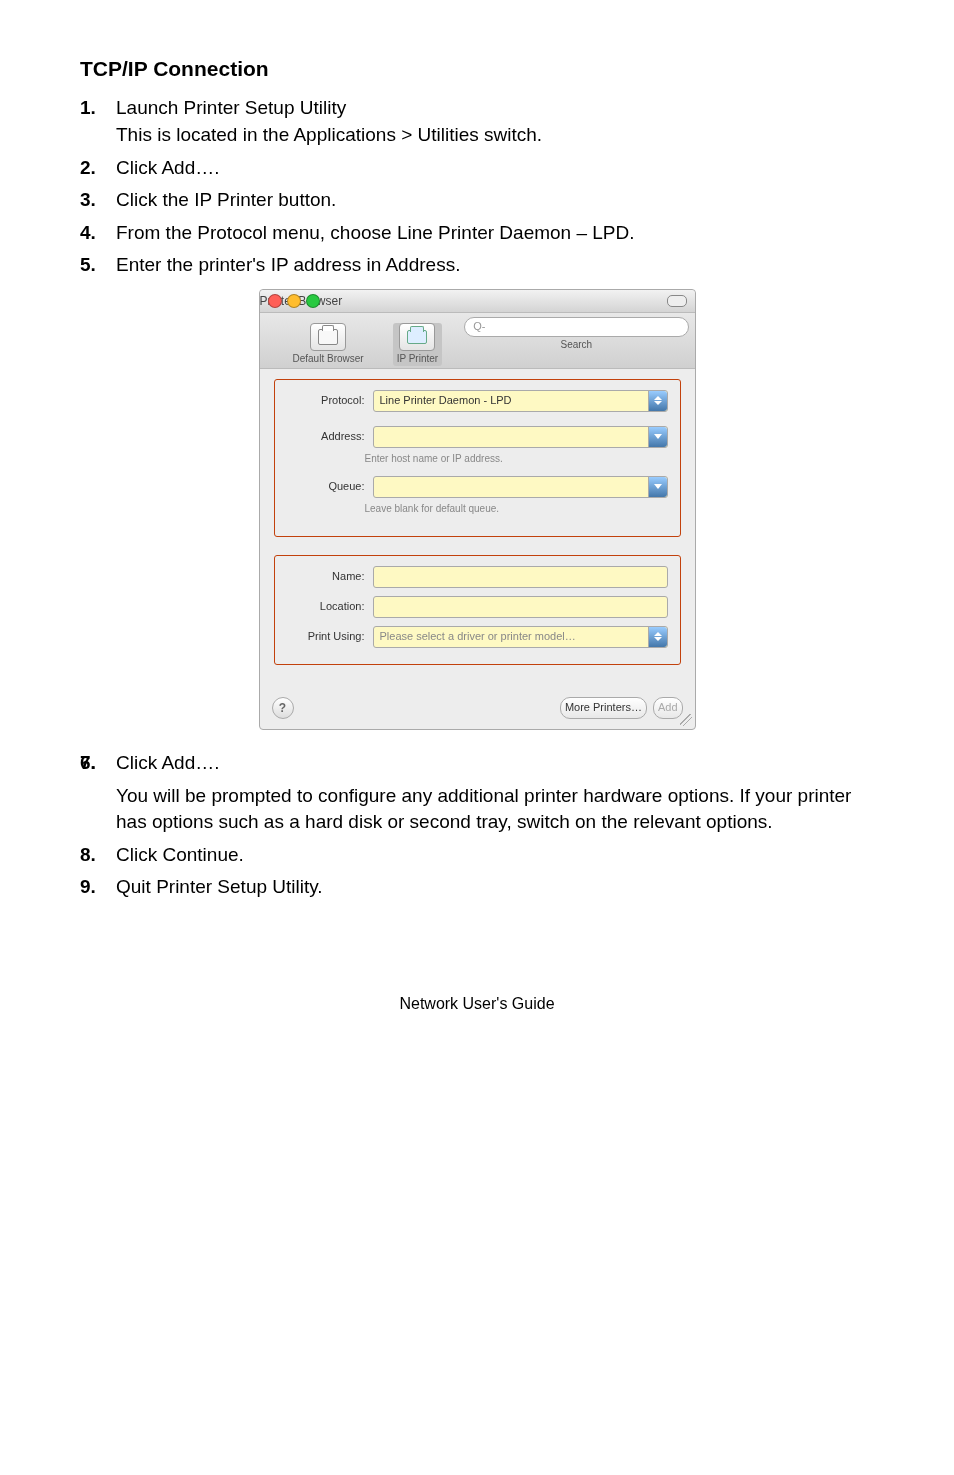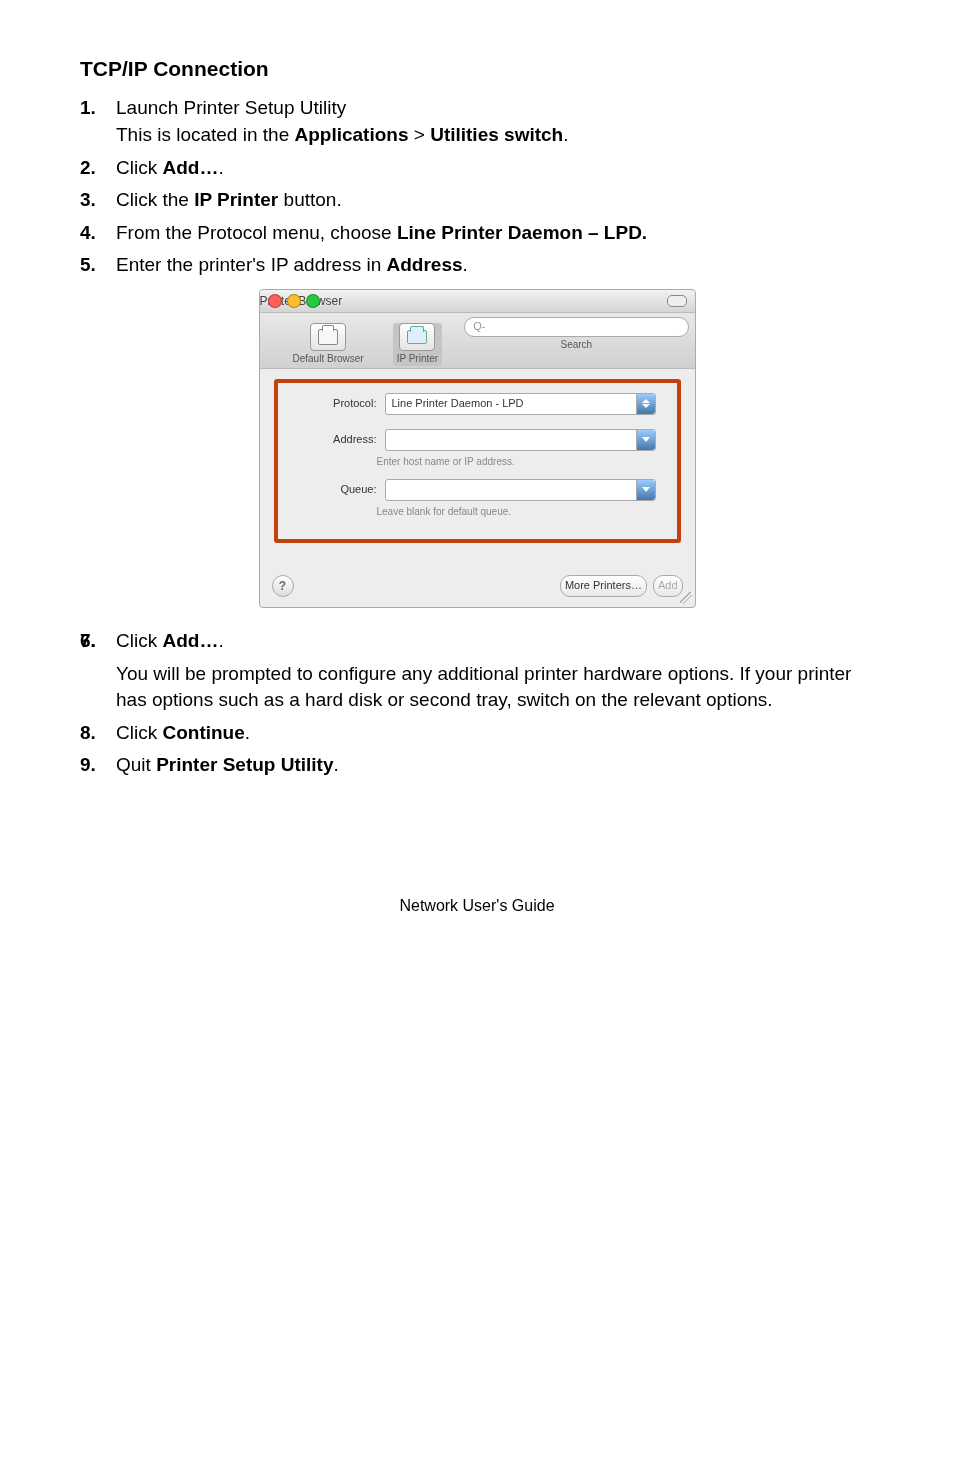--- a/index.html
+++ b/index.html
@@ -29,21 +29,21 @@
     position: relative;
     padding-left: 36px;
     margin-bottom: 6px;
   }
   ol > li > .marker {
     position: absolute;
     left: 0;
     top: 0;
     font-weight: bold;
   }
-  .bold { font-weight: bold; }
+  .bold { font-weight: normal; }
 
   .figure-wrap {
     display: flex;
     justify-content: center;
     margin: 10px 0 20px 0;
   }
   .printer-browser {
     width: 435px;
     border: 1px solid #aaa;
     border-radius: 4px;
@@ -135,38 +135,38 @@
     background:#fff;
     display:flex;align-items:center;
     padding:0 8px;
     font-size:11px;color:#999;
   }
   .search-label { text-align:center;font-size:10px;color:#555;margin-top:1px;}
   .form-area {
     padding:10px 14px 8px 14px;
   }
   .section-box {
-    border:4px solid #c2410c;
+    border:1px solid #c2410c;
     border-radius:3px;
-    padding:10px 21px;
+    padding:10px 12px;
     margin-bottom:18px;
     background:#ededed;
   }
   .form-row {
     display:flex;
     align-items:center;
     margin-bottom:4px;
   }
   .form-row .lbl {
     width:78px;text-align:right;padding-right:8px;color:#333;
   }
   .field {
     flex:1;height:20px;
     border:1px solid #aaa;border-radius:3px;
-    background:#ffffff;display:flex;align-items:center;
+    background:#fef9c3;display:flex;align-items:center;
     padding:0 6px;font-size:11px;color:#333;
     position:relative;
   }
   .end-btn {
     position:absolute;right:0;top:0;bottom:0;width:18px;
     border-left:1px solid #aaa;
     background:linear-gradient(#9cf,#47a);
     border-radius:0 3px 3px 0;
     display:flex;align-items:center;justify-content:center;
   }
@@ -196,21 +196,21 @@
   }
   .pb-btn.disabled{color:#aaa;}
   .resize-grip{
     position:absolute;right:3px;bottom:3px;width:12px;height:12px;
     background:
       linear-gradient(135deg, transparent 0 7px, #aaa 7px 8px, transparent 8px 10px, #aaa 10px 11px, transparent 11px);
   }
 
   .footer {
     text-align:center;
-    margin-top:116px;
+    margin-top:92px;
     font-size:16px;
   }
 </style>
 </head>
 <body>
 
 <div class="doc-page">
 
   <div class="heading">TCP/IP Connection</div>
 
@@ -296,20 +296,40 @@
             <div class="lbl">Queue:</div>
             <div class="field">
               <div class="end-btn">
                   <div class="arr"></div>
                 </div>
             </div>
           </div>
           <div class="hint">Leave blank for default queue.</div>
         </div>
 
+        <div class="section-box" style="padding-bottom:12px;">
+          <div class="form-row" style="margin-bottom:8px;">
+            <div class="lbl">Name:</div>
+            <div class="field"></div>
+          </div>
+          <div class="form-row" style="margin-bottom:8px;">
+            <div class="lbl">Location:</div>
+            <div class="field"></div>
+          </div>
+          <div class="form-row">
+            <div class="lbl">Print Using:</div>
+            <div class="field" style="color:#888;">
+              <span>Please select a driver or printer model…</span>
+              <div class="end-btn updown">
+                  <div class="up"></div>
+                  <div class="down"></div>
+                </div>
+            </div>
+          </div>
+        </div>
       </div>
 
       <div class="btn-row">
         <div class="help-btn">?</div>
         <div class="spacer"></div>
         <div class="pb-btn">More Printers…</div>
         <div class="pb-btn disabled">Add</div>
       </div>
       <div class="resize-grip"></div>
     </div>

